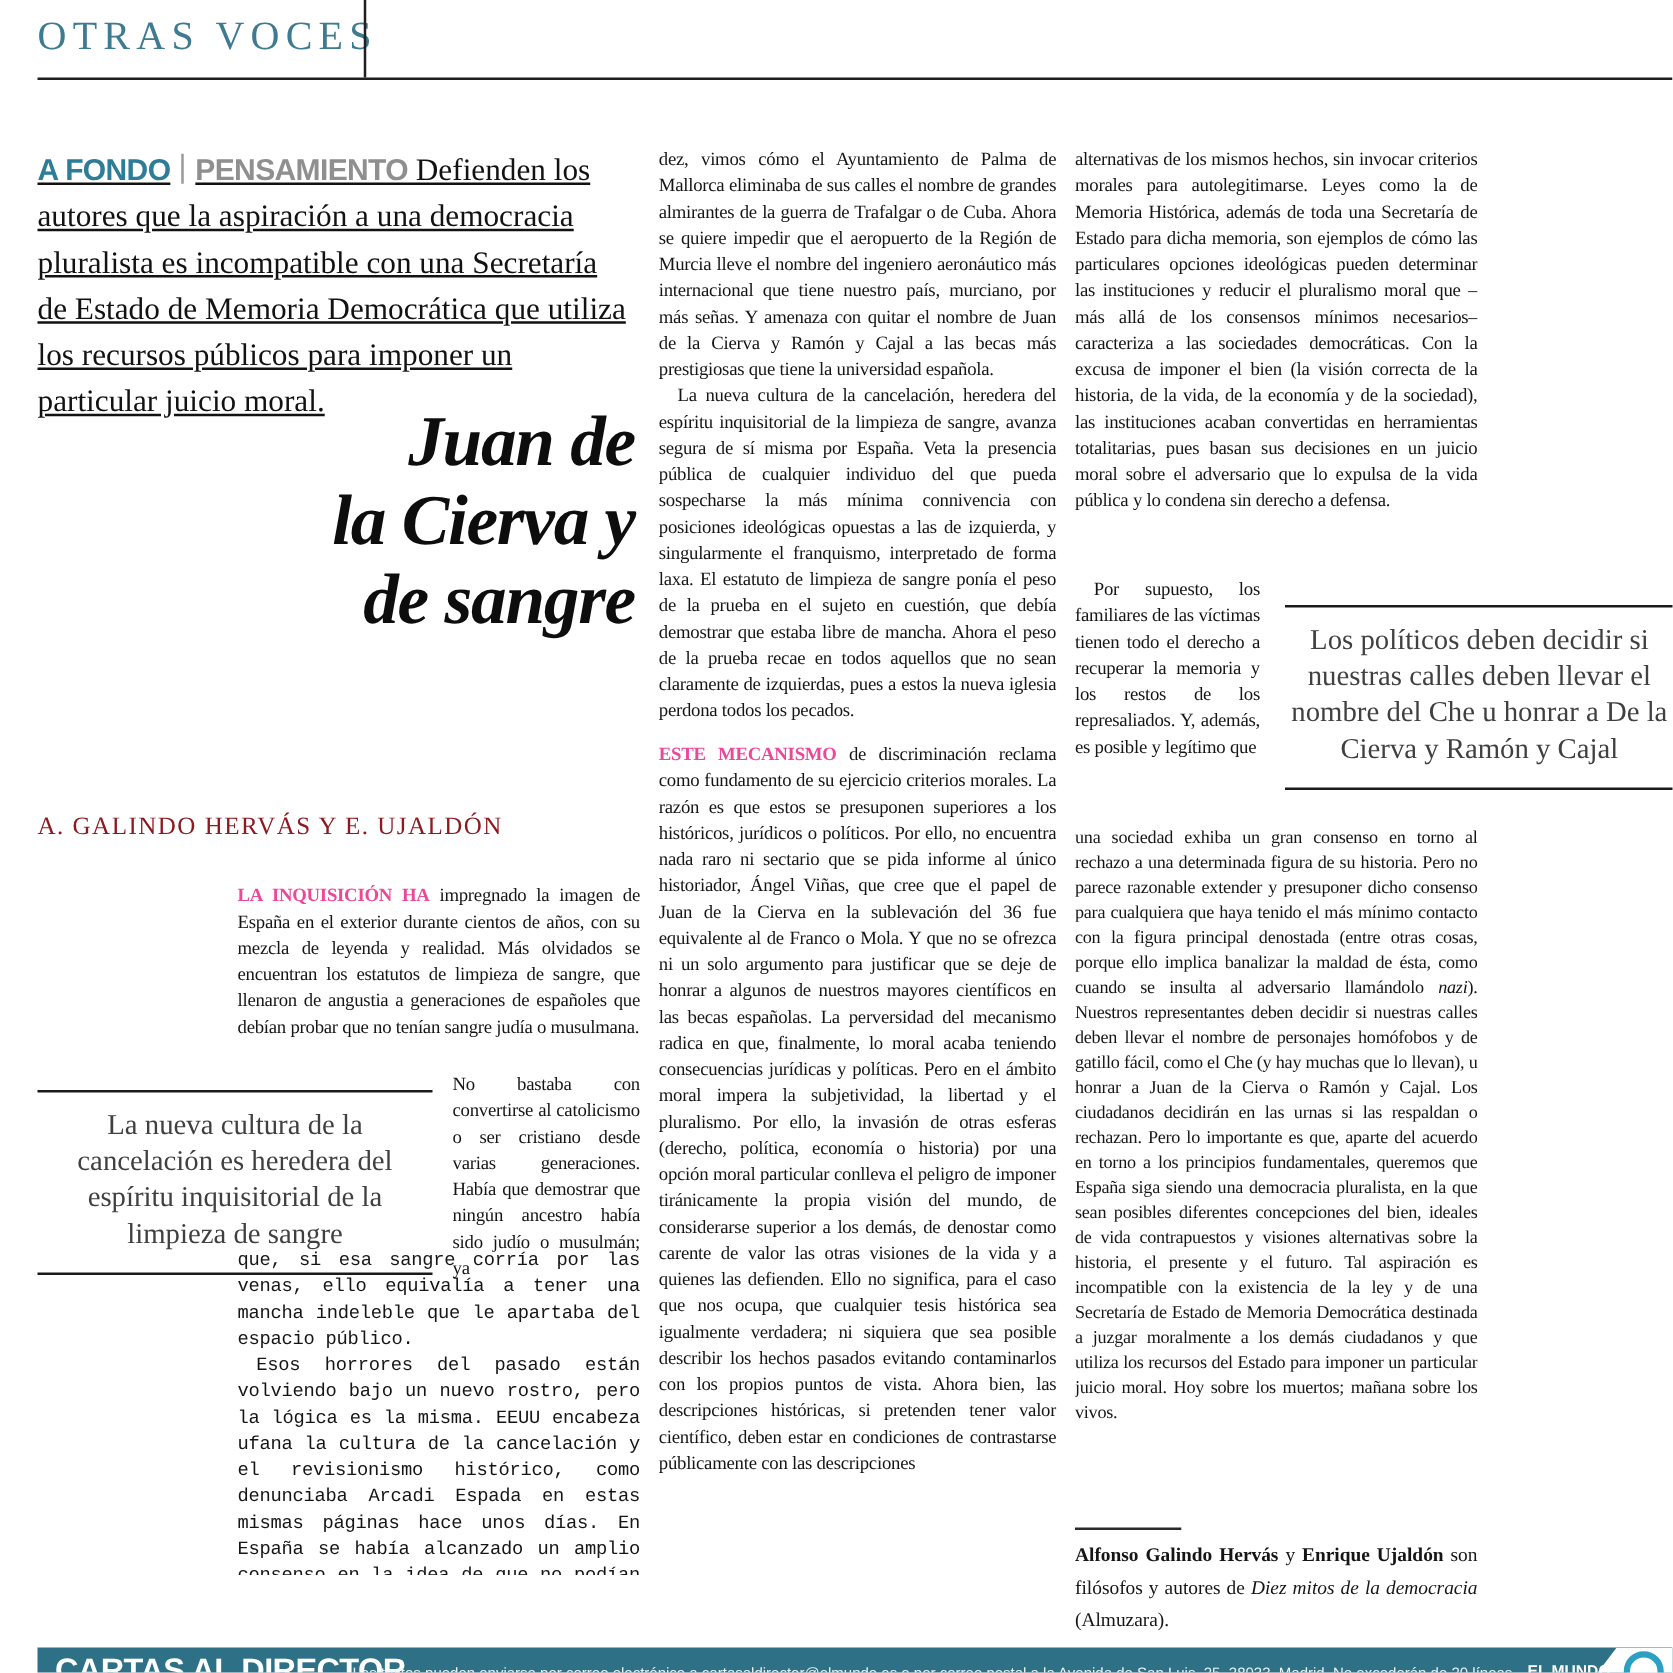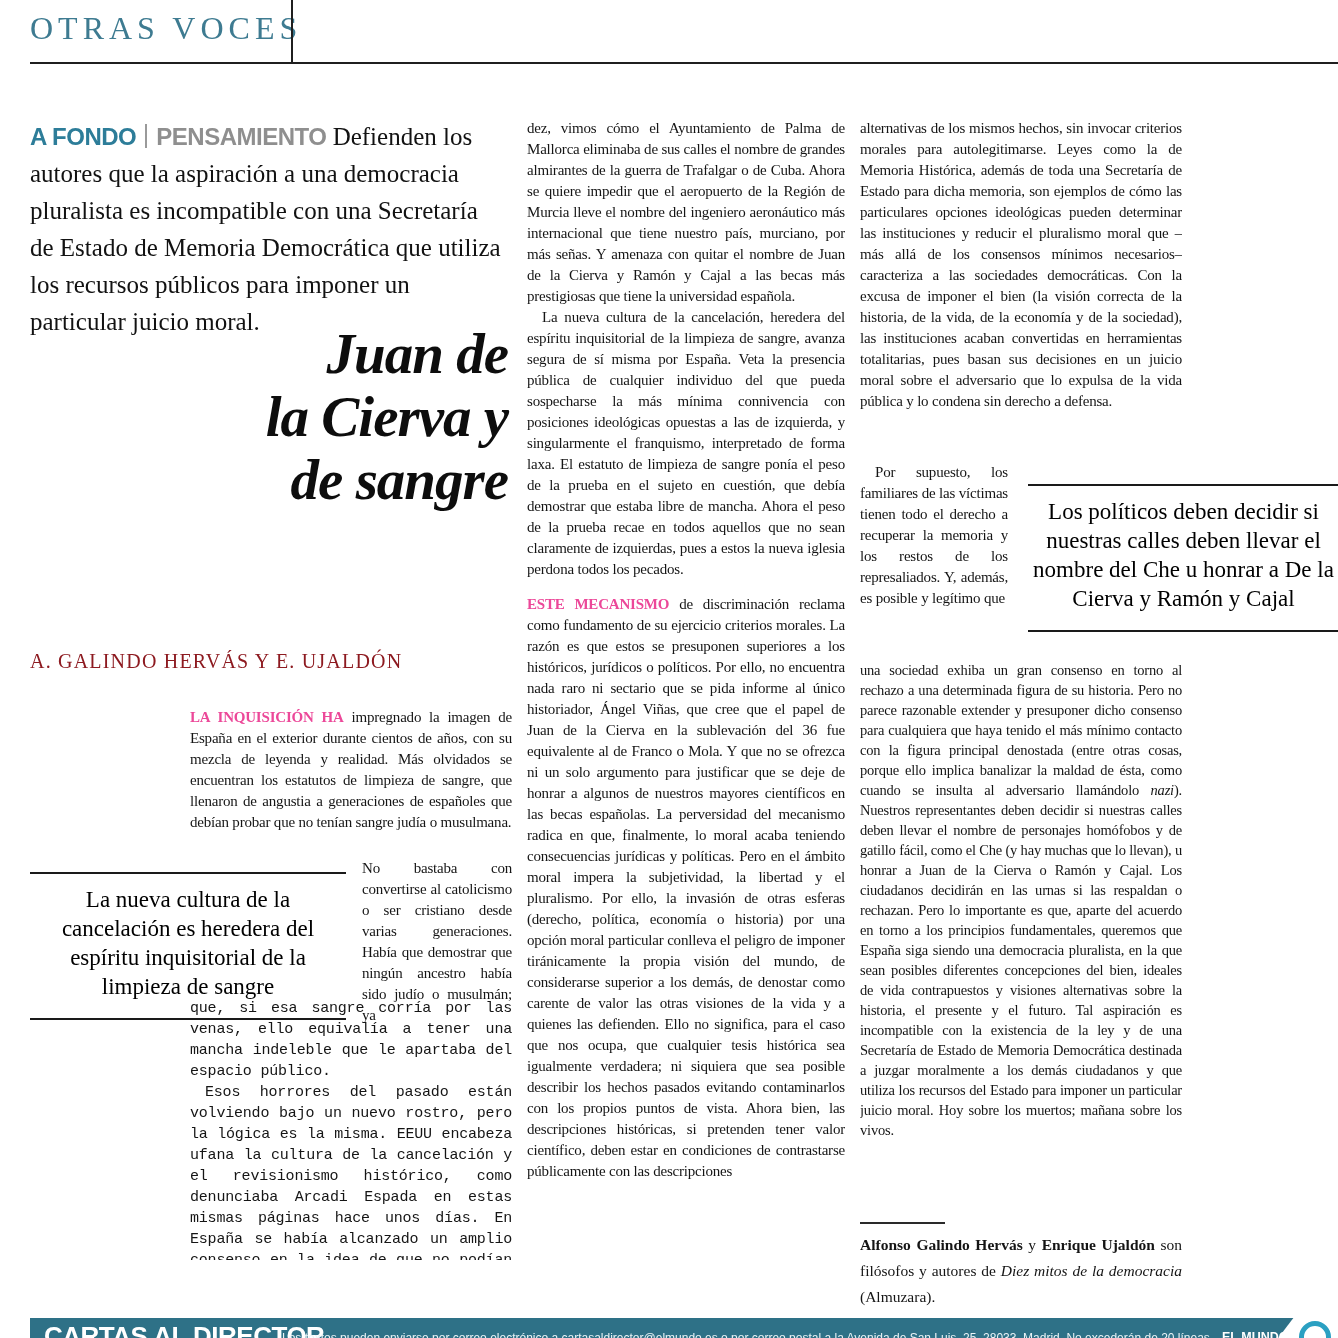--- a/index.html
+++ b/index.html
@@ -11,40 +11,40 @@
   }
   .abs{position:absolute;}
   
   .section-title{
     font-family:"Liberation Serif", serif;
     font-size:32px;letter-spacing:5px;color:#3E7B91;
   }
   .vrule{background:#1f1f1f;width:2px;}
   .hrule{background:#1f1f1f;height:2px;}
   
-  .dek{font-size:25px;line-height:37px;color:#121212;}
+  .dek{font-size:25px;line-height:37px;color:#121212;text-decoration:underline;}
   .kicker-a{font-family:"Liberation Sans", sans-serif;font-weight:bold;font-size:24px;color:#2D7D99;letter-spacing:-0.5px;}
   .kicker-b{font-family:"Liberation Sans", sans-serif;font-weight:bold;font-size:24px;color:#8F8F8F;letter-spacing:-0.5px;}
   .kicker-div{display:inline-block;width:2px;height:24px;background:#9a9a9a;margin:0 9px;vertical-align:-3px;}
   
   .headline{font-style:italic;font-weight:bold;font-size:57px;line-height:63px;color:#0d0d0d;letter-spacing:-1px;text-align:right;}
   .headline div{display:block;}
   .byline{font-size:20px;letter-spacing:1.2px;color:#8D1A20;}
   
   .bodytxt{font-size:15px;line-height:21px;text-align:justify;letter-spacing:-0.2px;overflow:hidden;}
   .bodytxt p{margin:0;}
   .indent{text-indent:15px;}
   .lead-in{font-weight:bold;color:#ec4899;margin-top:46px;}
   .smallcol{font-size:14.5px;line-height:20px;}
   .ital{font-style:italic;}
   
   .pq{
     border-top:2px solid #1a1a1a;border-bottom:2px solid #1a1a1a;
     padding:11px 2px;text-align:center;
-    font-size:23px;line-height:29px;color:#000000;overflow:hidden;
+    font-size:23px;line-height:29px;color:#404040;overflow:hidden;
   }
   
   .bio{font-size:15.5px;line-height:26px;text-align:justify;}
   .bio .nm{font-weight:bold;}
   
   .bar{background:#2E7187;overflow:hidden;}
   .bar-label{font-family:"Liberation Sans", sans-serif;font-weight:bold;font-size:26px;color:#ffffff;letter-spacing:-0.5px;white-space:nowrap;}
   .bar-note{font-family:"Liberation Sans", sans-serif;font-size:12px;color:#eaf4f7;white-space:nowrap;overflow:hidden;}
   .bar-brand{font-family:"Liberation Sans", sans-serif;font-weight:bold;font-size:12.5px;color:#ffffff;white-space:nowrap;}
   .wedge{background:#ffffff;clip-path:polygon(38% 0,100% 0,100% 100%,0 100%);}

